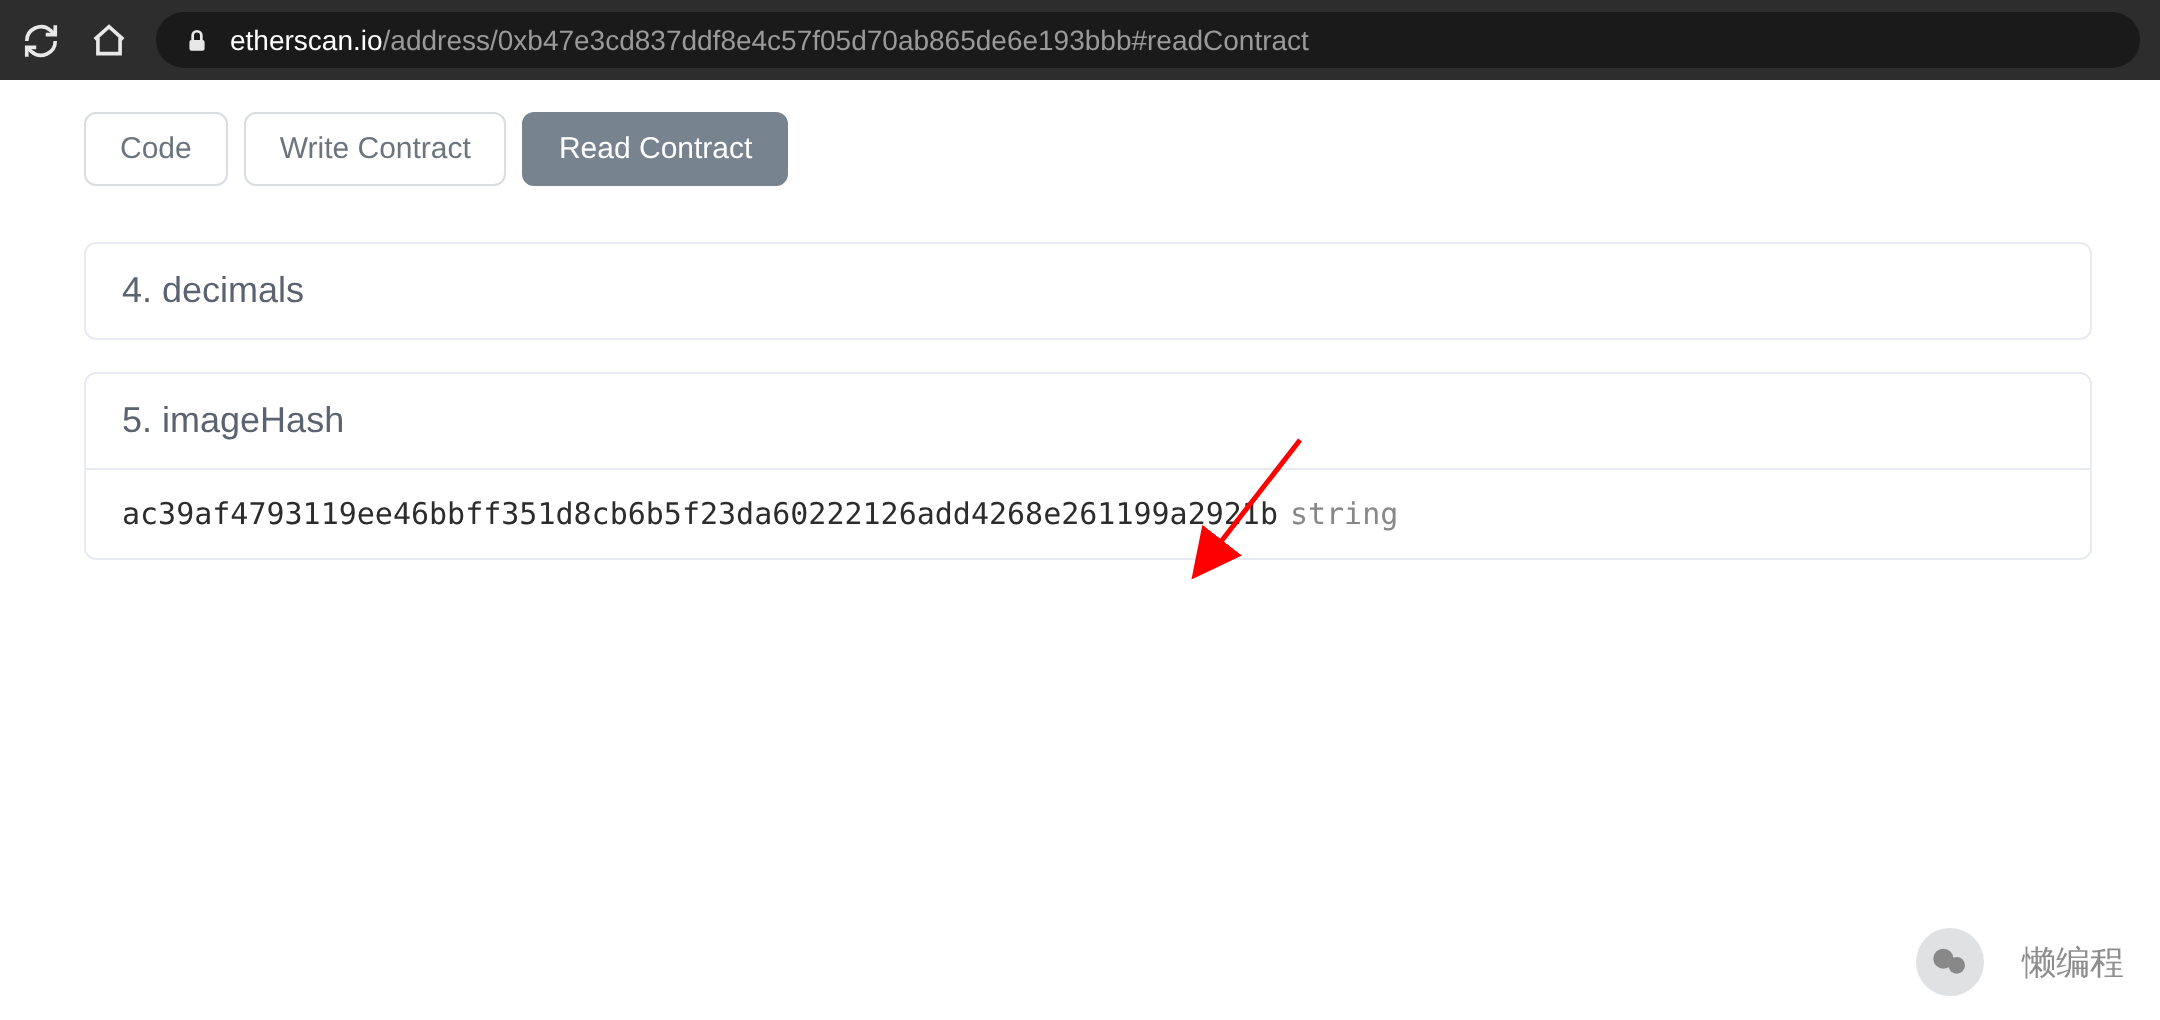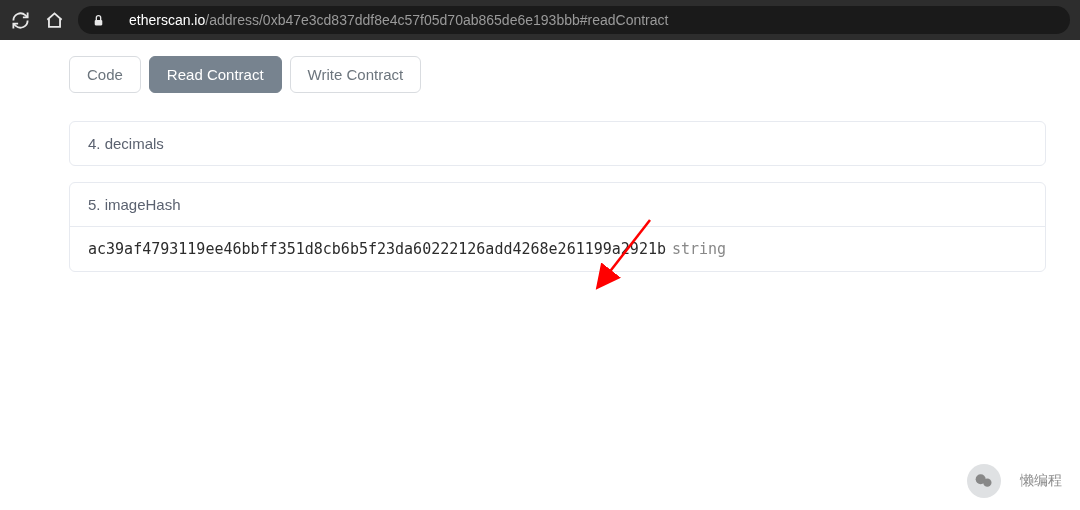--- a/index.html
+++ b/index.html
@@ -1,38 +1,38 @@
 <!DOCTYPE html>
 <html><head>
   <meta charset="utf-8">
   <style>
     * { margin: 0; padding: 0; box-sizing: border-box; }
     body { font-family: -apple-system, BlinkMacSystemFont, "Segoe UI", Helvetica, Arial, sans-serif; background: #fff; width: 1080px; height: 510px; overflow: hidden; position: relative; }
     
     .browser-bar { background: #2d2d2d; height: 40px; display: flex; align-items: center; padding: 0 10px; gap: 14px; }
     .nav-icon { color: #e8e8e8; display: flex; align-items: center; justify-content: center; width: 20px; height: 20px; }
-    .address-bar { flex: 1; background: #1a1a1a; border-radius: 30px; height: 28px; display: flex; align-items: center; padding: 0 14px; gap: 24px; font-size: 14px; }
+    .address-bar { flex: 1; background: #1a1a1a; border-radius: 30px; height: 28px; display: flex; align-items: center; padding: 0 14px; gap: 10px; font-size: 14px; }
     .lock-icon { color: #e8e8e8; display: flex; }
     .url-domain { color: #ffffff; }
     .url-path { color: #9a9a9a; }
     
-    .content { padding: 16px 34px 0 54px; margin-left: 15px; }
+    .content { padding: 16px 34px 0 42px; }
     
     .tab-row { display: flex; gap: 8px; margin-bottom: 28px; }
     .tab-btn { padding: 9px 17px; font-size: 15px; border-radius: 6px; border: 1px solid #d9dce0; background: #fff; color: #6c757d; cursor: pointer; }
     .tab-btn.active { background: #77838f; color: #ffffff; border-color: #77838f; }
     
     .row { border: 1px solid #e7eaf0; border-radius: 6px; margin-bottom: 16px; background: #fff; }
-    .row-header { padding: 13px 18px; font-size: 15px; color: #5b6270; cursor: pointer; }
+    .row-header { padding: 13px 18px; font-size: 18px; color: #5b6270; cursor: pointer; }
     .row-body { padding: 13px 18px; border-top: 1px solid #e7eaf0; font-family: ui-monospace, SFMono-Regular, Menlo, Monaco, monospace; font-size: 15px; color: #2c2c2c; }
     .italic-type { color: #888; margin-left: 6px; }
     
     .arrow-overlay { position: absolute; left: 540px; top: 212px; pointer-events: none; }
     
-    .watermark { position: absolute; right: 18px; bottom: 12px; display: flex; align-items: center; gap: 19px; font-size: 14px; color: #8d8d8d; }
+    .watermark { position: absolute; right: 18px; bottom: 12px; display: flex; align-items: center; gap: 19px; font-size: 17px; color: #8d8d8d; }
     .wm-circle { width: 34px; height: 34px; border-radius: 50%; background: #dfe1e3; display: flex; align-items: center; justify-content: center; font-size: 16px; color: #666; }
   </style>
 </head>
 <body>
 
 <div class="browser-bar">
   <div class="nav-icon">
     <svg width="19" height="19" viewBox="0 0 24 24" fill="none" stroke="currentColor" stroke-width="2.3">
         <path d="M21 2v6h-6"></path>
         <path d="M3 12a9 9 0 0 1 15-6.7L21 8"></path>
@@ -55,22 +55,22 @@
     </span>
     <span>
       <span class="url-domain">etherscan.io</span><span class="url-path">/address/0xb47e3cd837ddf8e4c57f05d70ab865de6e193bbb#readContract</span>
     </span>
   </div>
 </div>
 
 <div class="content">
   <div class="tab-row">
     <button class="tab-btn">Code</button>
+    <button class="tab-btn">Write Contract</button>
     <button class="tab-btn active">Read Contract</button>
-    <button class="tab-btn">Write Contract</button>
   </div>
 
   <div class="row">
     <div class="row-header">
       <span>4.</span>
       <span>decimals</span>
     </div>
   </div>
 
   <div class="row">

